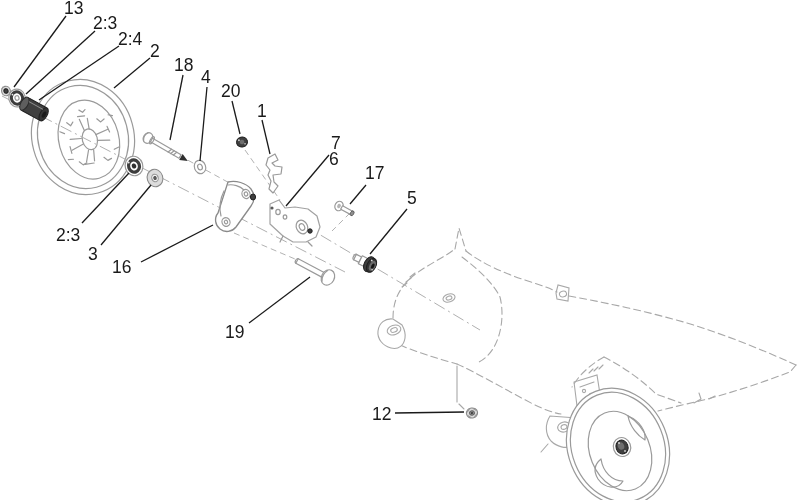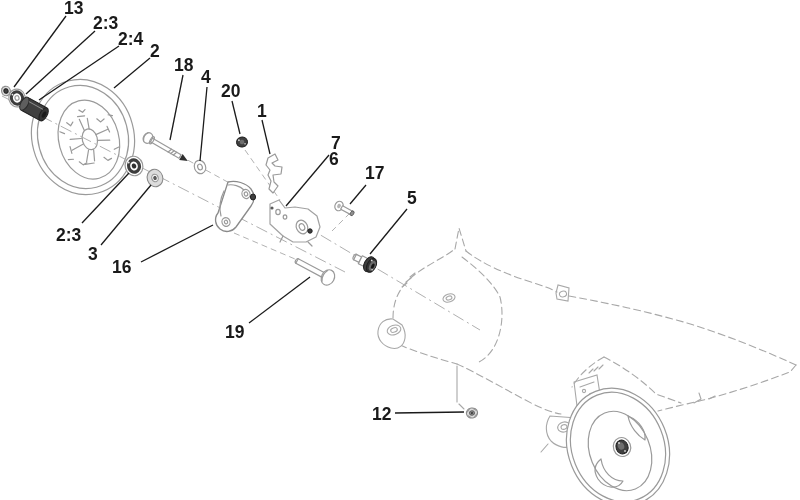--- a/index.html
+++ b/index.html
@@ -1,17 +1,17 @@
 <!DOCTYPE html>
 <html style="--background: #ffffff; --outline: #9a9a9a; --deck: #a8a8a8; --dark: #3f3f3f; --callout: #1a1a1a;"><head>
 <meta charset="utf-8">
 <style>
   html,body{margin:0;padding:0;background:#fff;}
   .stage{position:relative;width:800px;height:500px;background:var(--background,#fff);overflow:hidden;
-         font-family:"Liberation Sans",sans-serif;font-weight:bold;}
+         font-family:"Liberation Sans",sans-serif;}
   svg{display:block;}
   
   .s   {stroke:var(--outline,#9a9a9a);fill:none;stroke-width:1.2;stroke-linecap:round;stroke-linejoin:round;}
   .sf  {stroke:var(--outline,#9a9a9a);fill:#ffffff;stroke-width:1.2;stroke-linejoin:round;}
   .sg  {stroke:#8a8a8a;fill:#dcdcdc;stroke-width:1.1;}
   .deck{stroke:var(--deck,#a8a8a8);fill:none;stroke-width:1.1;stroke-dasharray:7 4;stroke-linecap:round;}
   .dsol{stroke:var(--deck,#a8a8a8);fill:none;stroke-width:1.1;stroke-linecap:round;}
   .dfil{stroke:var(--deck,#a8a8a8);fill:#ffffff;stroke-width:1.1;}
   .cline{stroke:#b0b0b0;stroke-width:1;stroke-dasharray:12 4 2 4;fill:none;}
   .aux {stroke:#b3b3b3;stroke-width:1;stroke-dasharray:6 4;fill:none;}

